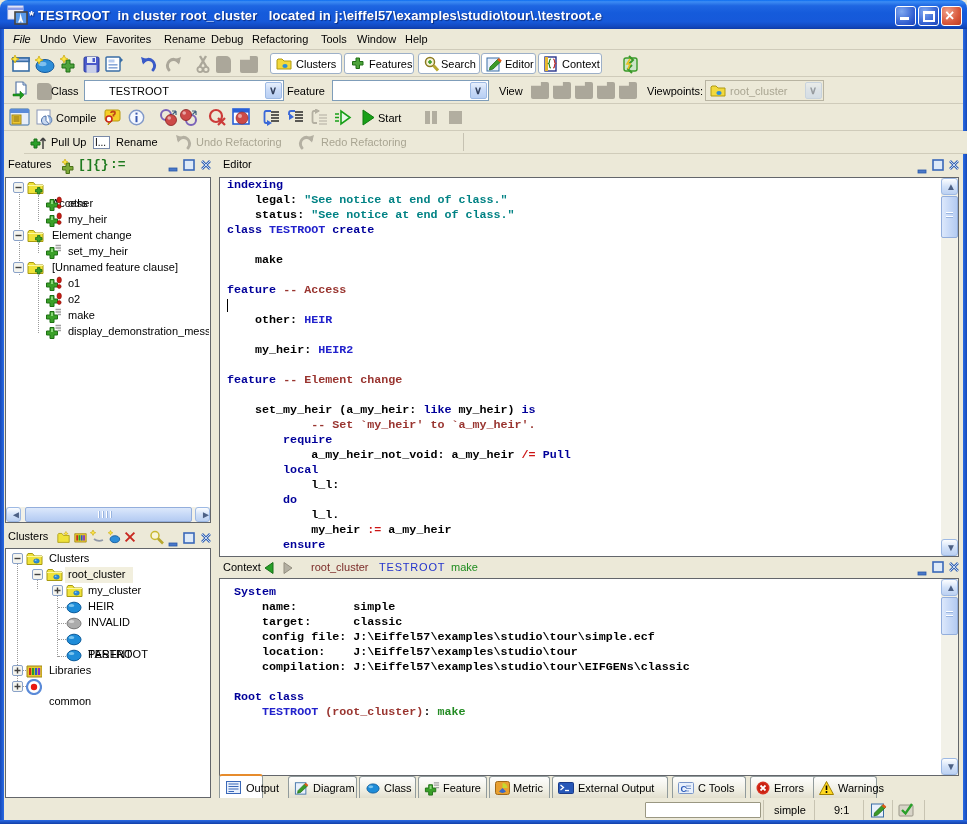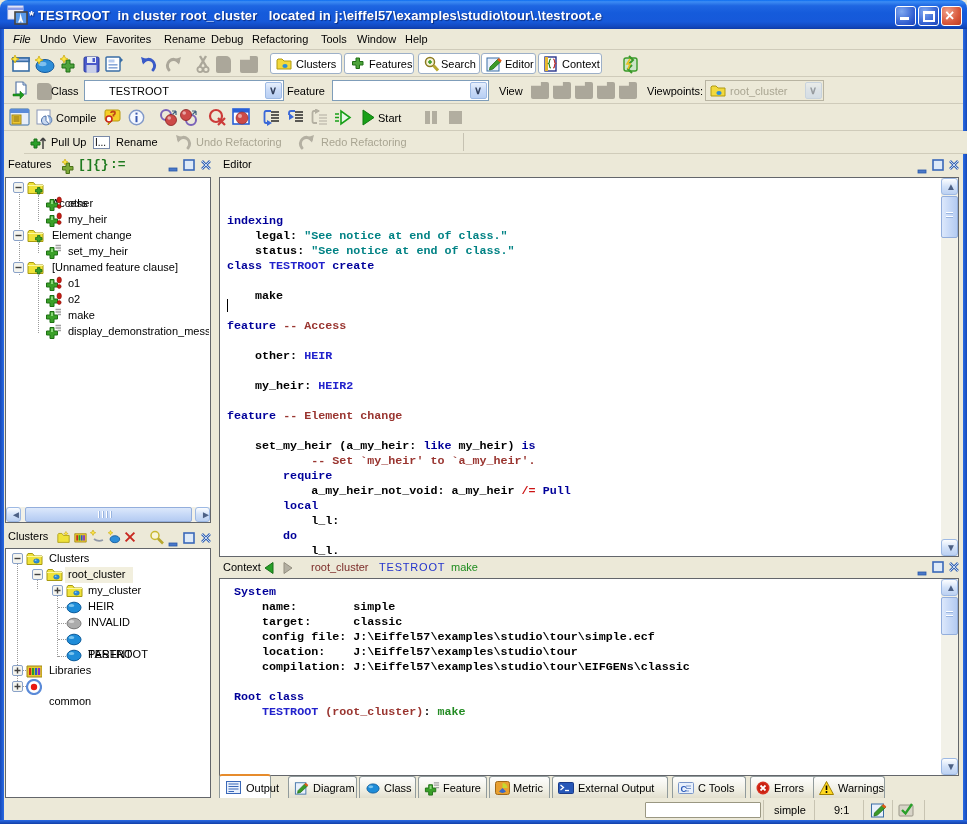--- a/index.html
+++ b/index.html
@@ -617,21 +617,21 @@
     </svg>
   <svg class="phb" style="position:absolute;left:714px;top:4px;" width="12" height="12" viewBox="0 0 12 12">
       <rect x="1" y="1" width="10" height="10" fill="#DEEAF8" stroke="#3A68B8" stroke-width="1.6"></rect>
     </svg>
   <svg class="phb" style="position:absolute;left:730px;top:4px;" width="12" height="12" viewBox="0 0 12 12">
       <path d="M2 2 L10 10 M10 2 L2 10" stroke="#3A68B8" stroke-width="2.6"></path>
       <path d="M2 2 L10 10 M10 2 L2 10" stroke="#C8D8F0" stroke-width="1"></path>
     </svg>
 </div>
 <div class="content" id="editor-c" style="left:219px;top:177px;width:740px;height:380px;overflow:hidden;">
-<div class="code" style="left:7px;top:0px;margin-top:36px;"><span class="kw">indexing</span>
+<div class="code" style="left:7px;top:0px;"><span class="kw">indexing</span>
     legal: <span class="str">"See notice at end of class."</span>
     status: <span class="str">"See notice at end of class."</span>
 <span class="kw">class</span> <span class="cls">TESTROOT</span> <span class="kw">create</span>
 
     make
 
 <span class="kw">feature</span> <span class="cmt">-- Access</span>
 
     other: <span class="cls">HEIR</span>
 
@@ -703,21 +703,21 @@
       </span>
     <span class="sb-btn" style="left:0;top:179px;">
         <span class="chev" style="left:4px;top:2px;">▼</span>
       </span>
     <span class="sb-thumb" style="left:0;top:18px;width:17px;height:38px;"></span>
     <span style="position:absolute;left:5px;top:32px;width:7px;height:2px;border-top:1px solid #fff;border-bottom:1px solid #98B4E0;"></span>
     <span style="position:absolute;left:5px;top:36px;width:7px;height:2px;border-top:1px solid #fff;border-bottom:1px solid #98B4E0;"></span>
   </div>
 </div>
 
-<div class="tab sel" style="left:219px;width:52px;">
+<div class="tab sel" style="left:219px;width:44px;">
   <svg style="position:absolute;left:6px;top:5px;" width="15" height="13" viewBox="0 0 15 13">
       <rect x="0.5" y="0.5" width="14" height="12" fill="#E8F0FC" stroke="#3A68B8"></rect>
       <path d="M2.5 3 L12.5 3 M2.5 5.5 L12.5 5.5 M2.5 8 L12.5 8 M2.5 10.5 L8 10.5" stroke="#3A68B8" stroke-width="1.2"></path>
     </svg>
   <span class="tt" style="left:26px;">Output</span>
 </div>
 <div class="tab" style="left:288px;width:69px;">
   <svg style="position:absolute;left:5px;top:4px;" width="15" height="14" viewBox="0 0 16 16">
       <rect x="1" y="2" width="12" height="13" fill="#E8F0FC" stroke="#3A6EA5"></rect>
       <path d="M4 11 L12 3 L15 5.5 L7 13 L3.5 14 Z" fill="#3A9A28" stroke="#1F6E14" stroke-width="0.8"></path>
@@ -762,21 +762,21 @@
   <span class="tt" style="left:25px;">C Tools</span>
 </div>
 <div class="tab" style="left:750px;width:75px;">
   <svg style="position:absolute;left:5px;top:4px;" width="14" height="14" viewBox="0 0 14 14">
       <circle cx="7" cy="7" r="6.5" fill="#D83020"></circle>
       <circle cx="7" cy="7" r="5" fill="#C82010"></circle>
       <path d="M4.5 4.5 L9.5 9.5 M9.5 4.5 L4.5 9.5" stroke="#fff" stroke-width="1.8"></path>
     </svg>
   <span class="tt" style="left:23px;">Errors</span>
 </div>
-<div class="tab" style="left:813px;width:72px;">
+<div class="tab" style="left:813px;width:64px;">
   <svg style="position:absolute;left:5px;top:4px;" width="15" height="14" viewBox="0 0 15 14">
       <path d="M7.5 0.5 L14.5 13.5 L0.5 13.5 Z" fill="#FFD820" stroke="#A08000"></path>
       <path d="M7.5 4.5 L7.5 9" stroke="#000" stroke-width="1.6"></path>
       <circle cx="7.5" cy="11" r="1" fill="#000"></circle>
     </svg>
   <span class="tt" style="left:24px;">Warnings</span>
 </div>
 
 <div class="abs" id="statusbar" style="left:4px;top:800px;width:959px;height:20px;background:#ECE9D8;">
   <span style="position:absolute;left:641px;top:2px;width:116px;height:16px;background:#fff;border:1px solid #9A9782;border-radius:1px;"></span>

